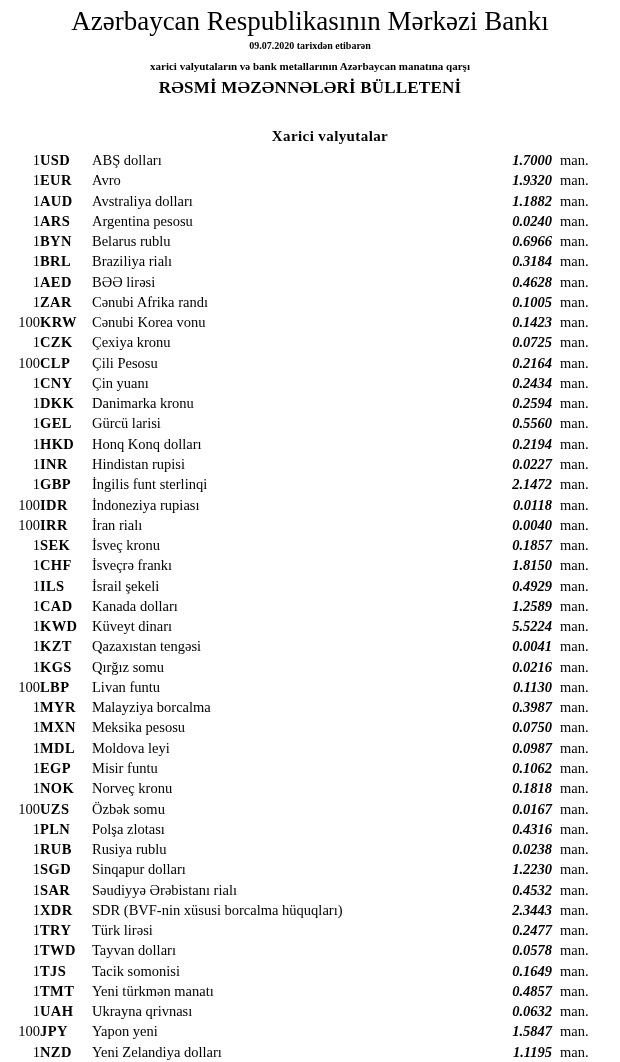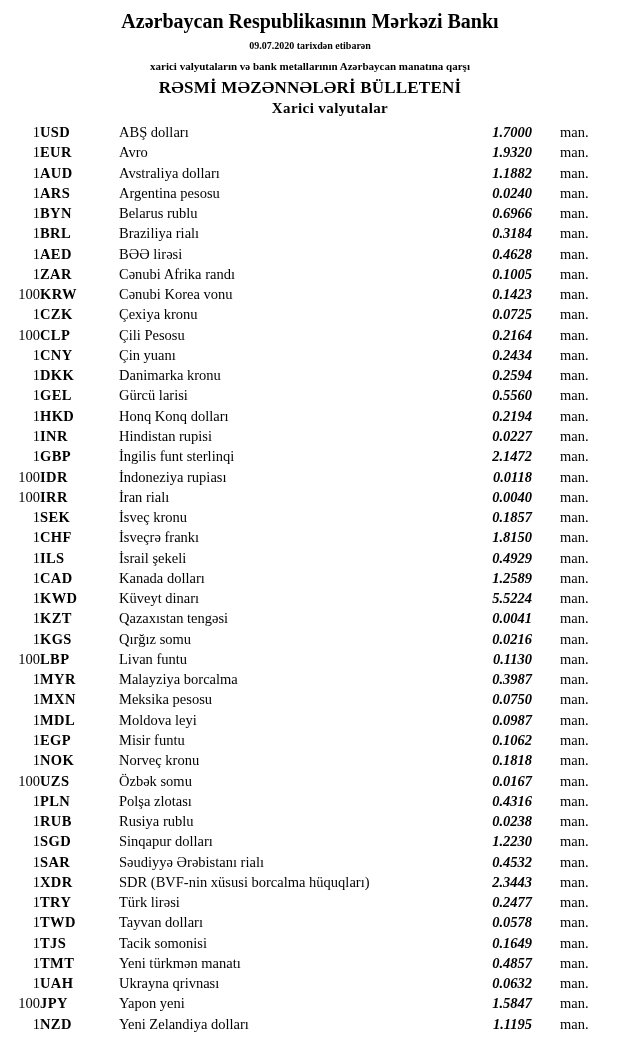--- a/index.html
+++ b/index.html
@@ -7,41 +7,41 @@
   .page {
     position:relative;
     width:620px; height:1062px;
     margin:0 auto;
     background:#ffffff;
     color:#000000;
     font-family:"Liberation Serif","DejaVu Serif",serif;
     overflow:hidden;
   }
   .header { text-align:center; }
-  .title       { font-size:20px;   font-weight:bold; padding-top:6px; line-height:30px; }
+  .title       { font-size:27px;   font-weight:normal; padding-top:6px; line-height:30px; }
   .date-line   { font-size:10px;   font-weight:bold; line-height:20px; }
   .subtitle    { font-size:11px; font-weight:bold; line-height:21px; }
   .bulletin    { font-size:17px; font-weight:bold; line-height:22px; letter-spacing:0.2px; }
   .section-title {
     font-size:15px; font-weight:bold; text-align:center;
-    line-height:19px; letter-spacing:0.4px;padding-left:40px;
+    margin-top:28px; line-height:19px; letter-spacing:0.4px;padding-left:40px;
   }
   .rates-table { margin-top:4px; }
   .row {
     display:flex;
     height:20.28px; line-height:20.28px;
     font-size:14.5px;
     padding-right:12px;
     white-space:nowrap;
   }
   .cell-qty  { width:40px; text-align:right; }
   .cell-code { width:48px; text-align:left; letter-spacing:0.4px;font-weight:bold; }
-  .cell-name { flex:1; padding-left:4px; overflow:hidden;margin-left:27px; }
+  .cell-name { flex:1; padding-left:4px; overflow:hidden; }
   .cell-rate { width:70px; text-align:right; font-weight:bold; font-style:italic; }
-  .cell-unit { width:48px; padding-left:28px; }
+  .cell-unit { width:48px; padding-left:8px; }
 </style>
 </head>
 <body>
 
 <div class="page">
   <div class="header">
     <div class="title">Azərbaycan Respublikasının Mərkəzi Bankı</div>
     <div class="date-line">09.07.2020 tarixdən etibarən</div>
     <div class="subtitle">xarici valyutaların və bank metallarının Azərbaycan manatına qarşı</div>
     <div class="bulletin">RƏSMİ MƏZƏNNƏLƏRİ BÜLLETENİ</div>

